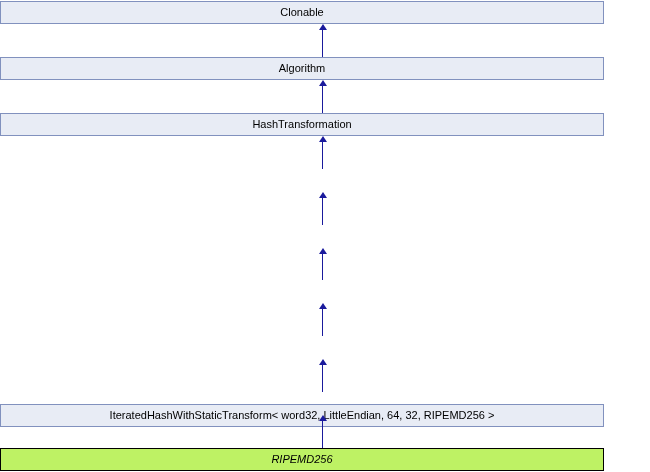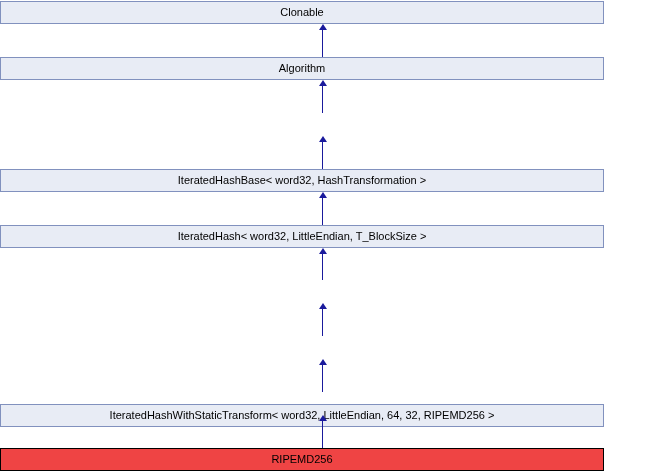--- a/index.html
+++ b/index.html
@@ -25,23 +25,24 @@
     border: 1px solid #8191be;
     text-align: center;
     font-size: 11px;
     line-height: 21px;
     color: #000000;
     white-space: nowrap;
     overflow: hidden;
     cursor: pointer;
   }
   .node.self {
-    background: #ef4444;
+    background: #bef264;
     border-color: #000000;
     cursor: default;
+    font-style: italic;
   }
   .edge {
     position: absolute;
     left: 0;
     width: 650px;
   }
   .edge .head {
     position: absolute;
     left: 319px;
     top: 0;
@@ -72,34 +73,33 @@
     <div class="line"></div>
   </div>
 
   <div class="node" style="top:57px">Algorithm</div>
 
   <div class="edge" style="top:80px;height:33px">
     <div class="head"></div>
     <div class="line"></div>
   </div>
 
+  <div class="node" style="top:113px">HashTransformation</div>
 
   <div class="edge" style="top:136px;height:33px">
     <div class="head"></div>
     <div class="line"></div>
   </div>
 
-  <div class="node" style="top:169px">IteratedHashBase&lt; word32, HashTransformation &gt;</div>
 
   <div class="edge" style="top:192px;height:33px">
     <div class="head"></div>
     <div class="line"></div>
   </div>
 
-  <div class="node" style="top:225px">IteratedHash&lt; word32, LittleEndian, T_BlockSize &gt;</div>
 
   <div class="edge" style="top:248px;height:32px">
     <div class="head"></div>
     <div class="line"></div>
   </div>
 
 
   <div class="edge" style="top:303px;height:33px">
     <div class="head"></div>
     <div class="line"></div>

